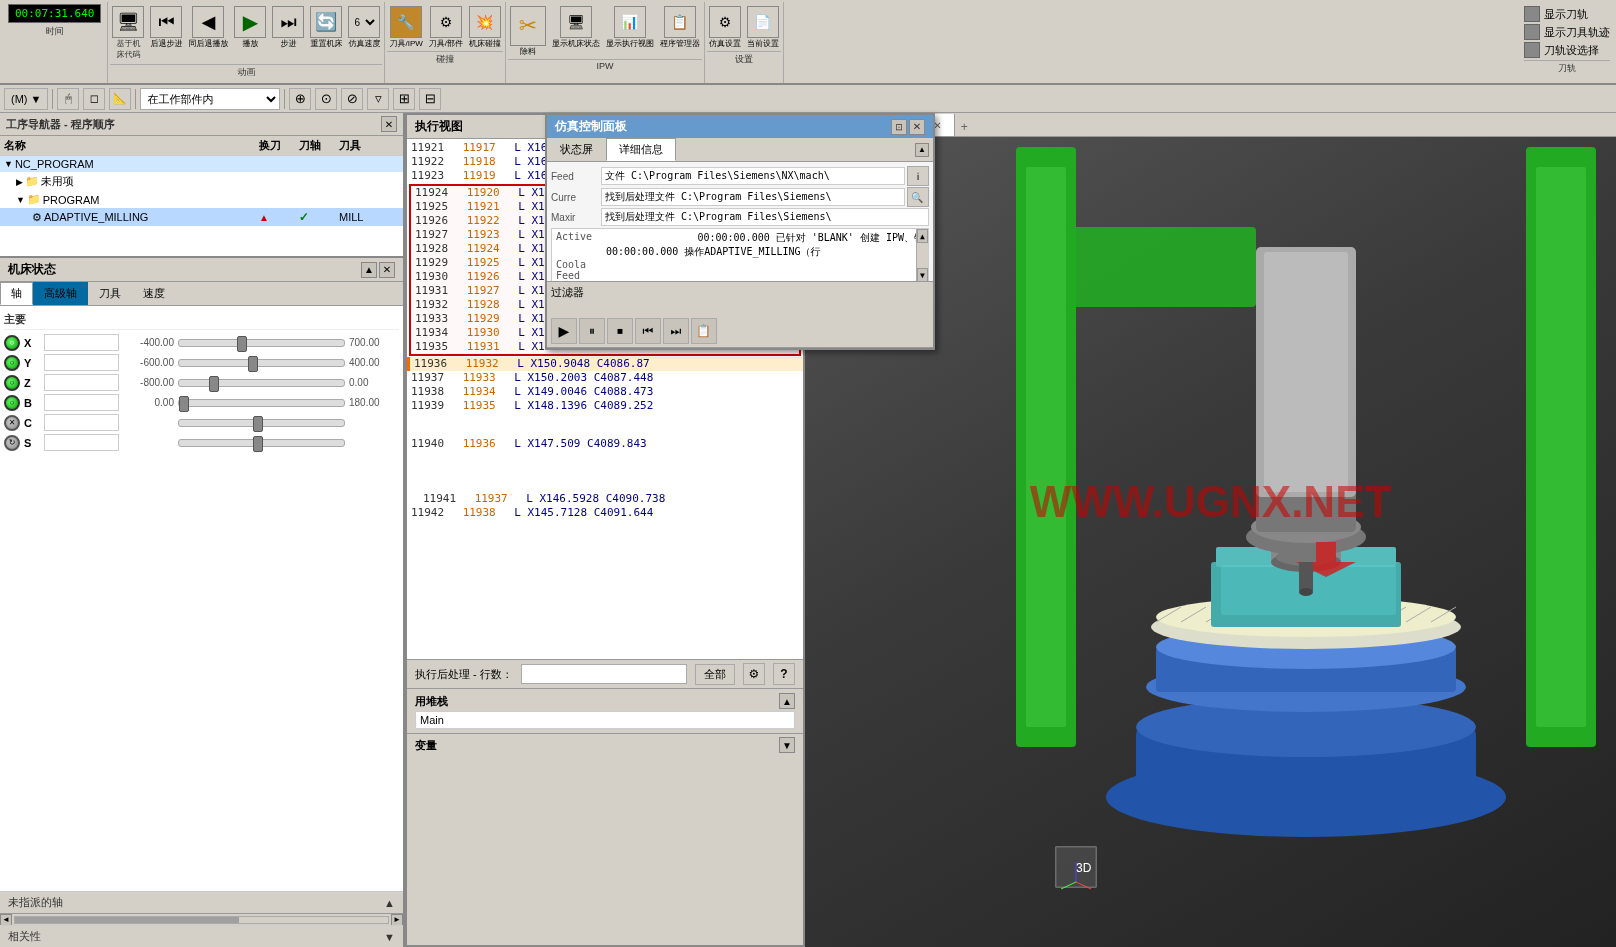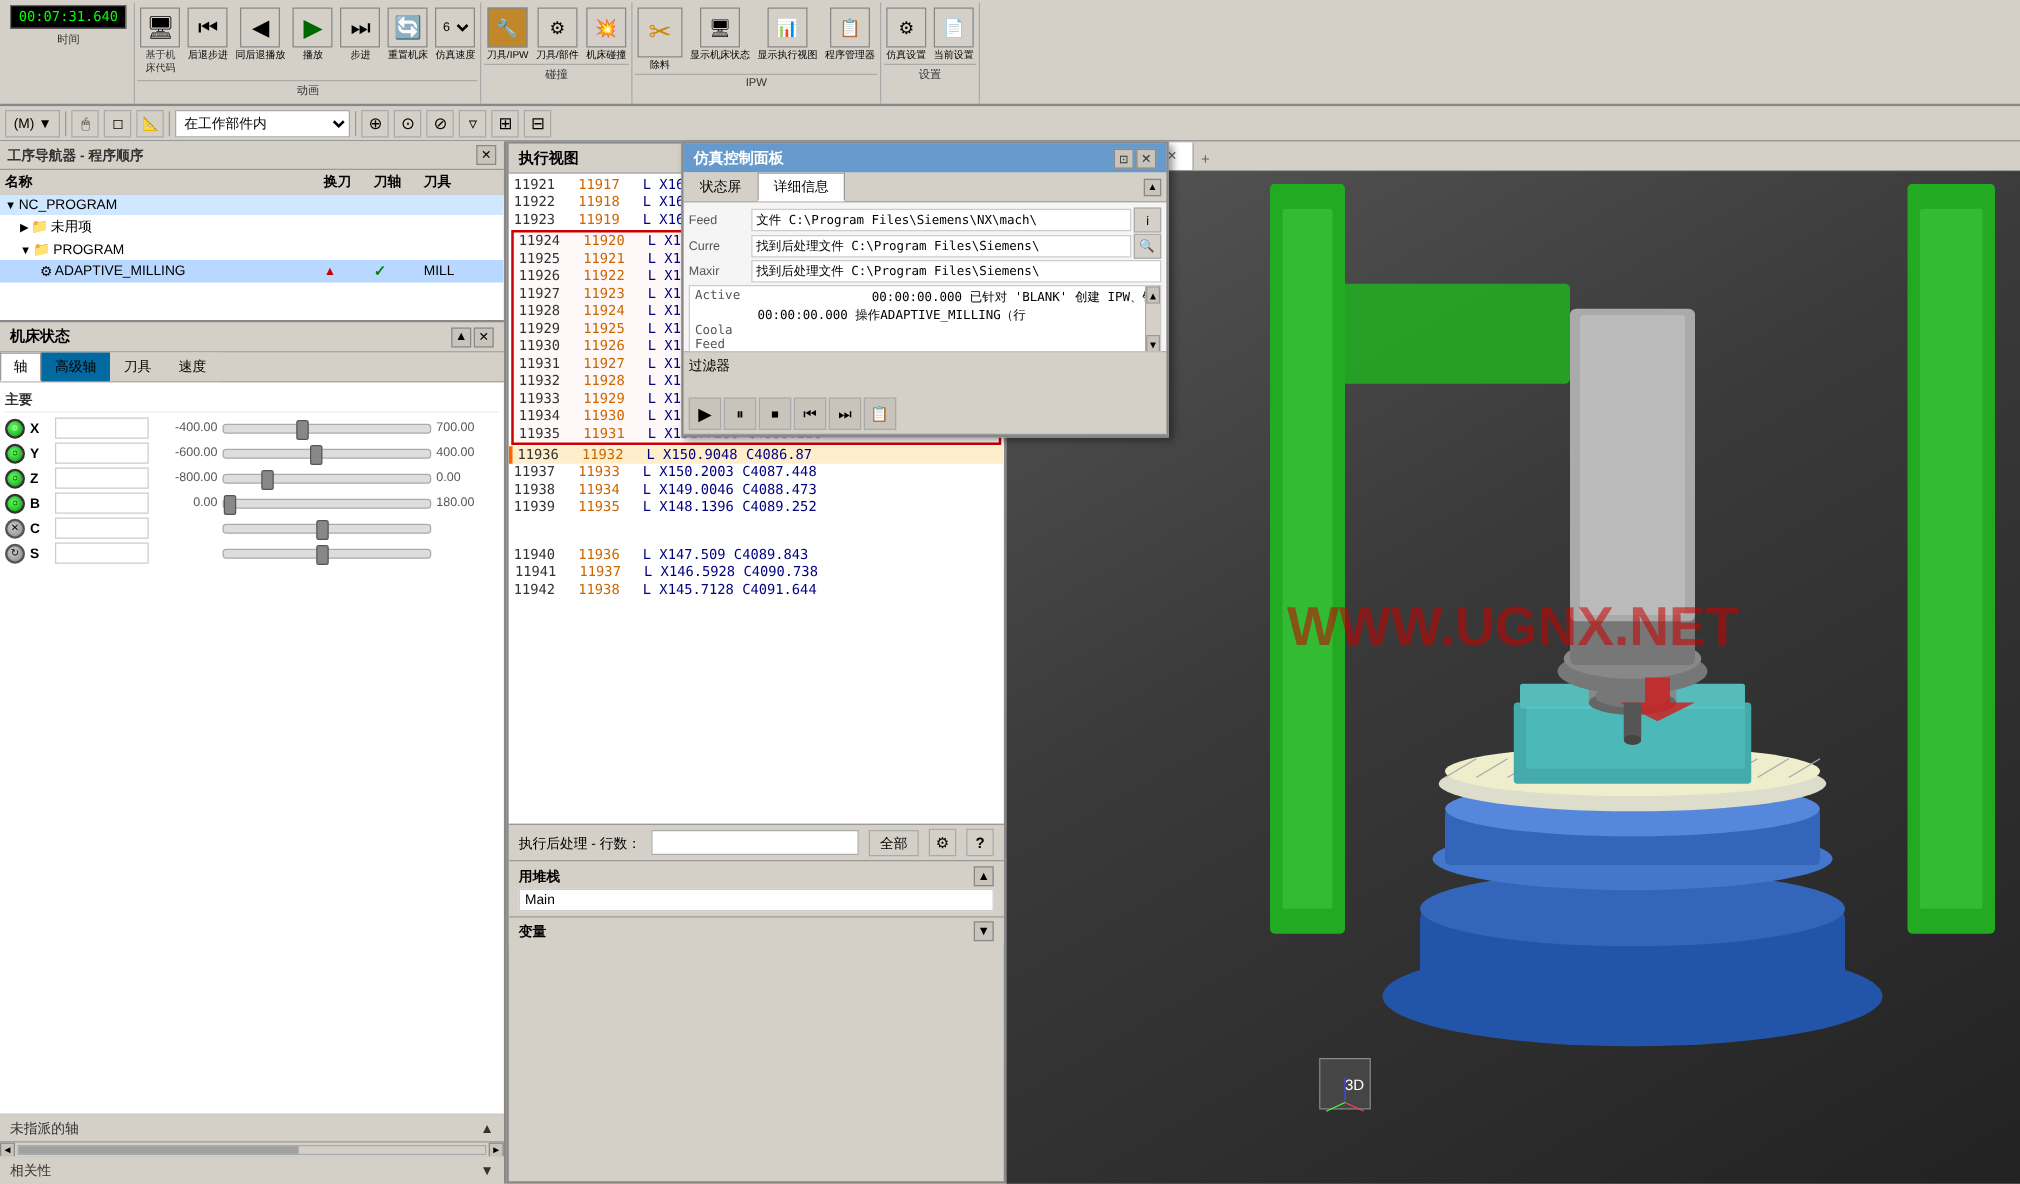--- a/index.html
+++ b/index.html
@@ -104,20 +104,35 @@
         <div style="font-size:8px;text-align:center;">仿真设置</div>
       </div>
       <div style="display:flex;flex-direction:column;align-items:center;cursor:pointer;padding:2px;">
         <div style="width:32px;height:32px;background:#d4d0c8;border:1px solid #888;display:flex;align-items:center;justify-content:center;font-size:14px;">📄</div>
         <div style="font-size:8px;text-align:center;">当前设置</div>
       </div>
     </div>
     <div style="font-size:9px;color:#333;text-align:center;border-top:1px solid #aaa;padding-top:1px;">设置</div>
   </div>
 
+  <div style="margin-left:auto; display:flex; flex-direction:column; justify-content:flex-start; padding:4px; gap:2px;">
+    <div style="display:flex;align-items:center;gap:4px;cursor:pointer;font-size:11px;white-space:nowrap;">
+      <div style="width:16px;height:16px;background:#888;border:1px solid #666;"></div>
+      <span>显示刀轨</span>
+    </div>
+    <div style="display:flex;align-items:center;gap:4px;cursor:pointer;font-size:11px;white-space:nowrap;">
+      <div style="width:16px;height:16px;background:#888;border:1px solid #666;"></div>
+      <span>显示刀具轨迹</span>
+    </div>
+    <div style="display:flex;align-items:center;gap:4px;cursor:pointer;font-size:11px;white-space:nowrap;">
+      <div style="width:16px;height:16px;background:#888;border:1px solid #666;"></div>
+      <span>刀轨设选择</span>
+    </div>
+    <div style="font-size:9px;color:#333;text-align:center;border-top:1px solid #aaa;padding-top:1px;">刀轨</div>
+  </div>
 </div>
 
 <div style="background:#d4d0c8; height:28px; display:flex; align-items:center; padding:0 4px; gap:4px; border-bottom:1px solid #999;">
   <button style="background:#d4d0c8;border:1px solid #aaa;padding:1px 6px;cursor:pointer;font-size:11px;height:22px;">(M) ▼</button>
   <div style="width:1px;height:20px;background:#999;"></div>
   <button style="background:#d4d0c8;border:1px solid #aaa;width:22px;height:22px;cursor:pointer;font-size:11px;">🖱</button>
   <button style="background:#d4d0c8;border:1px solid #aaa;width:22px;height:22px;cursor:pointer;font-size:11px;">◻</button>
   <button style="background:#d4d0c8;border:1px solid #aaa;width:22px;height:22px;cursor:pointer;font-size:11px;">📐</button>
   <div style="width:1px;height:20px;background:#999;"></div>
   <select style="height:22px;background:white;border:1px solid #aaa;padding:0 2px;font-size:11px;width:140px;">
@@ -397,21 +412,21 @@
         <div style="padding:0 4px;white-space:nowrap;line-height:14px;cursor:pointer;">
           <span style="color:#333;display:inline-block;width:45px;">11939</span>
           <span style="color:#cc6600;display:inline-block;width:45px;">11935</span>
           <span style="color:#000080;">L X148.1396 C4089.252</span>
         </div>
         <div style="padding:0 4px;white-space:nowrap;line-height:14px;cursor:pointer;margin-top:24px;">
           <span style="color:#333;display:inline-block;width:45px;">11940</span>
           <span style="color:#cc6600;display:inline-block;width:45px;">11936</span>
           <span style="color:#000080;">L X147.509 C4089.843</span>
         </div>
-        <div style="padding:0 5px;white-space:nowrap;line-height:14px;cursor:pointer;">
+        <div style="padding:0 16px;white-space:nowrap;line-height:14px;cursor:pointer;margin-top:41px;">
           <span style="color:#333;display:inline-block;width:45px;">11941</span>
           <span style="color:#cc6600;display:inline-block;width:45px;">11937</span>
           <span style="color:#000080;">L X146.5928 C4090.738</span>
         </div>
         <div style="padding:0 4px;white-space:nowrap;line-height:14px;cursor:pointer;">
           <span style="color:#333;display:inline-block;width:45px;">11942</span>
           <span style="color:#cc6600;display:inline-block;width:45px;">11938</span>
           <span style="color:#000080;">L X145.7128 C4091.644</span>
         </div>
       </div>

